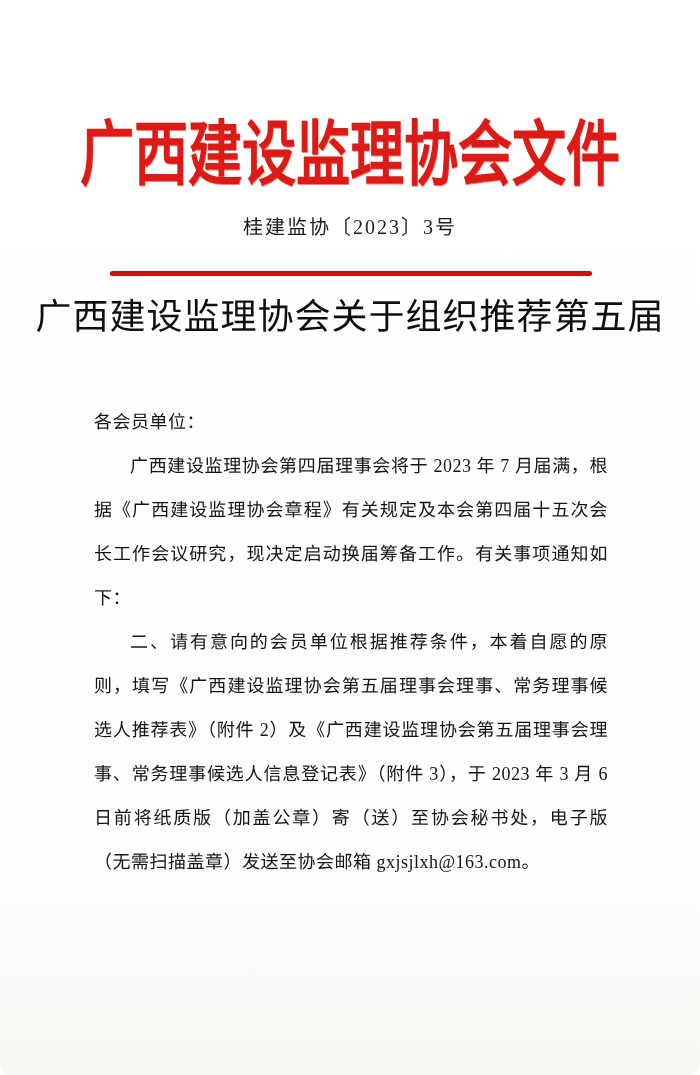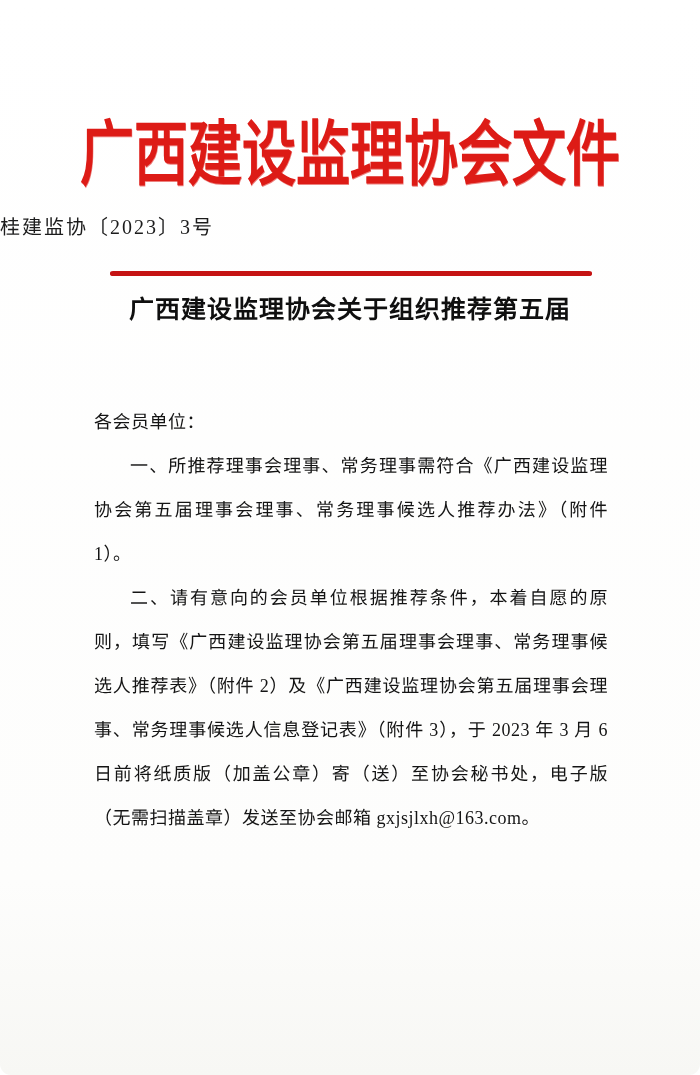--- a/index.html
+++ b/index.html
@@ -35,46 +35,46 @@
     text-shadow: 0.5px 0.5px 0 rgba(221, 27, 22, 0.55);
     white-space: nowrap;
   }
 
   
   .doc-number {
     position: absolute;
     top: 211px;
     left: 0;
     right: 0;
-    text-align: left;
+    text-align: center;
     font-size: 20px;
     letter-spacing: 2px;
     color: #1c1c1c;
   }
 
   
   .red-rule {
     position: absolute;
     top: 271px;
     left: 110px;
     width: 482px;
     height: 5px;
     background: #c51313;
     border-radius: 3px / 2px;
   }
 
   
   .notice-title {
     position: absolute;
-    top: 289px;
+    top: 296px;
     left: 0;
     right: 0;
     text-align: center;
-    font-size: 25px;
-    font-weight: 700;
+    font-size: 36px;
+    font-weight: 400;
     line-height: 42px;
     letter-spacing: 1px;
     color: #0f0f0f;
   }
 
   
   .body-text {
     position: absolute;
     top: 400px;
     left: 94px;
@@ -103,17 +103,17 @@
   <div class="doc-number">桂建监协〔2023〕3号</div>
 
   <div class="red-rule"></div>
 
   <div class="notice-title">
     <div>广西建设监理协会关于组织推荐第五届</div>
   </div>
 
   <div class="body-text">
     <p class="salutation">各会员单位：</p>
-    <p>一、所推荐理事会理事、常务理事需符合《广西建设监理协会第五届理事会理事、常务理事候选人推荐办法》（附件 1）。</p>
+    <p>广西建设监理协会第四届理事会将于 2023 年 7 月届满，根据《广西建设监理协会章程》有关规定及本会第四届十五次会长工作会议研究，现决定启动换届筹备工作。有关事项通知如下：</p>
     <p>二、请有意向的会员单位根据推荐条件，本着自愿的原则，填写《广西建设监理协会第五届理事会理事、常务理事候选人推荐表》（附件 2）及《广西建设监理协会第五届理事会理事、常务理事候选人信息登记表》（附件 3），于 2023 年 3 月 6 日前将纸质版（加盖公章）寄（送）至协会秘书处，电子版（无需扫描盖章）发送至协会邮箱 gxjsjlxh@163.com。</p>
   </div>
 
 </div>
 
 </body></html>

